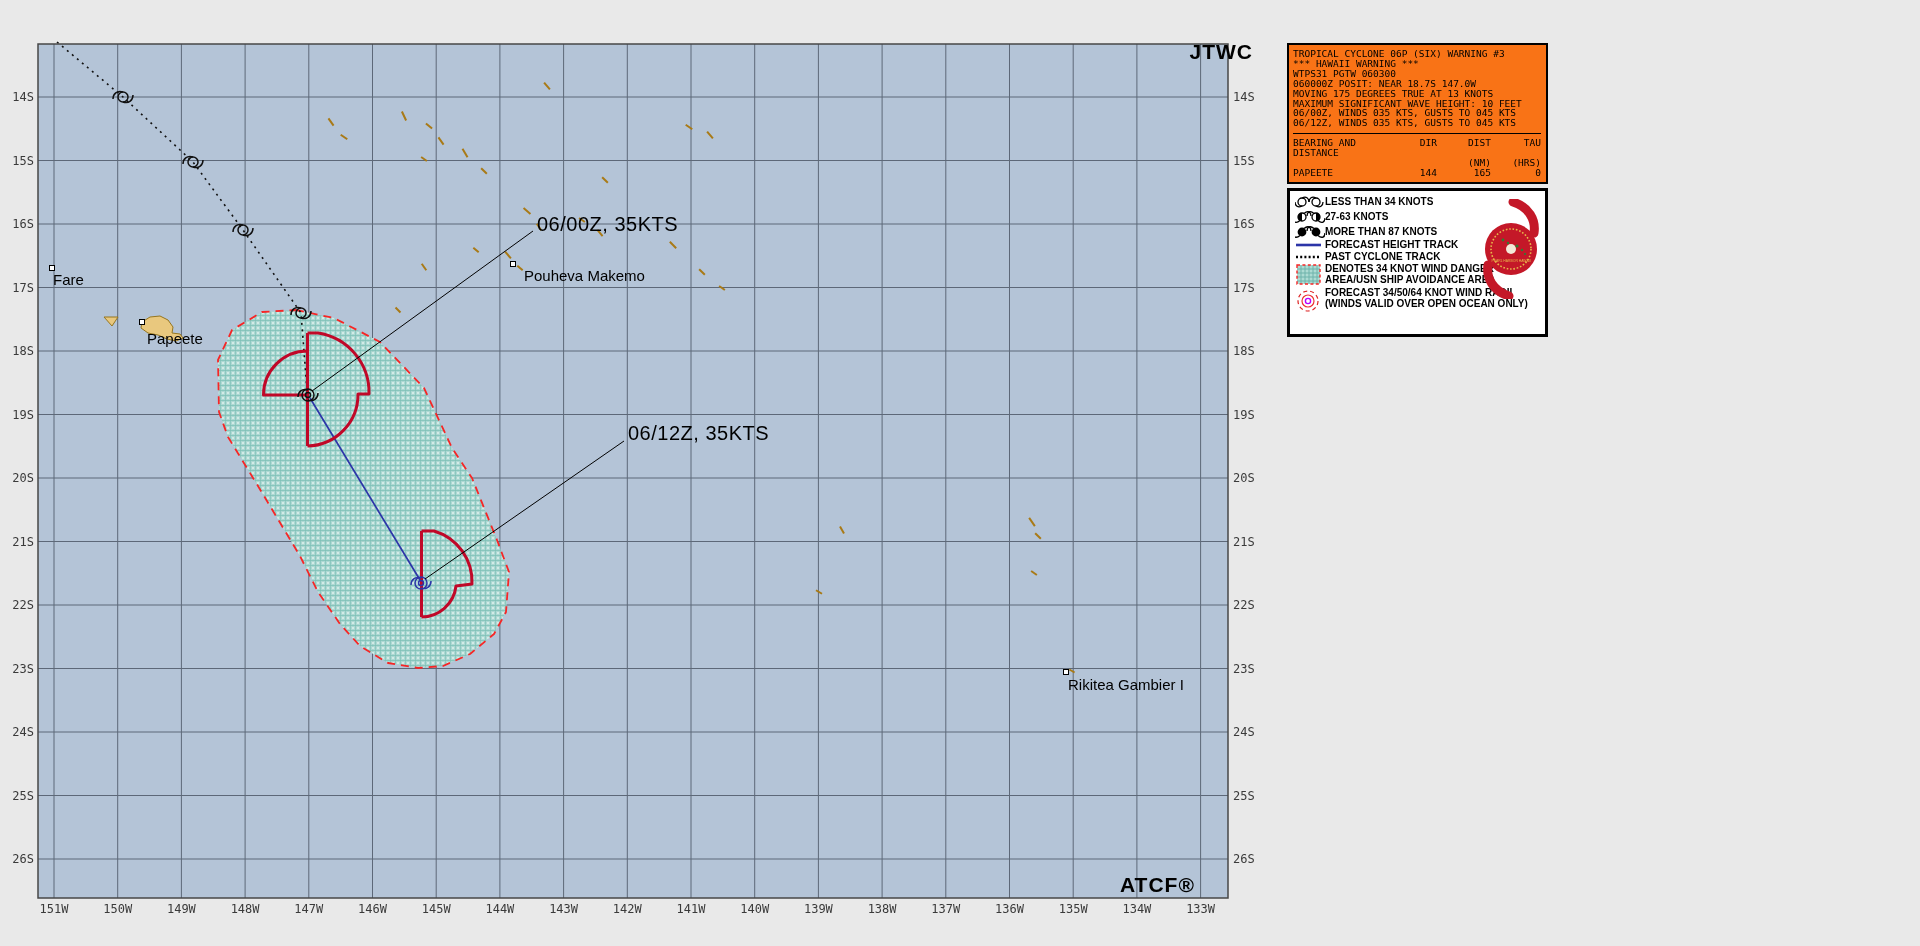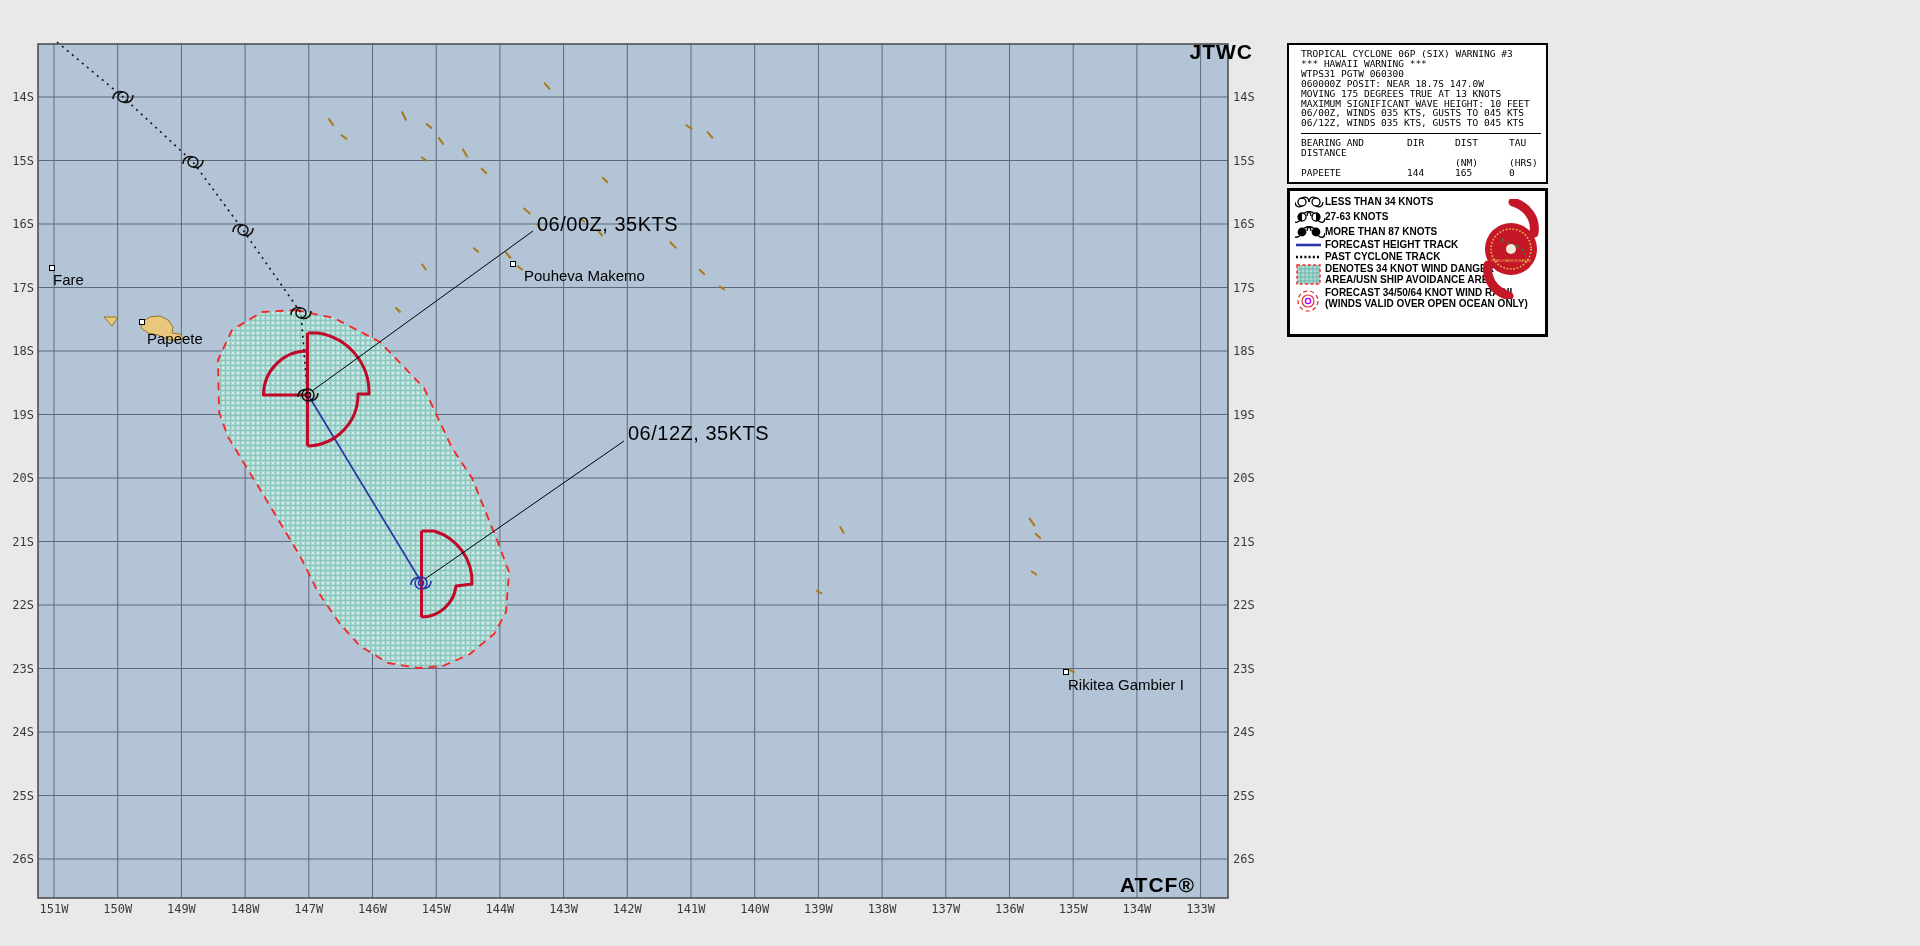--- a/index.html
+++ b/index.html
@@ -2,27 +2,27 @@
 <html><head>
 <meta charset="utf-8">
 <style>
   html,body{margin:0;padding:0;background:#e9e9e9;}
   .stage{position:relative;width:1920px;height:946px;background:#e9e9e9;overflow:hidden;
          font-family:"Liberation Sans",sans-serif;}
   svg{display:block;}
   .overlay{position:absolute;color:#000;font-weight:bold;font-size:21px;letter-spacing:1px;}
   .jtwc{left:1160px;top:40px;width:66px;text-align:right;margin-left:27px;}
   .atcf{left:1120px;top:873px;}
-  .info-box{position:absolute;left:1287px;top:43px;width:261px;height:141px;background:#ffffff;
-            border:2px solid #000;box-sizing:border-box;padding:4px 5px 2px 12px;
+  .info-box{position:absolute;left:1287px;top:43px;width:261px;height:141px;background:#f97316;
+            border:2px solid #000;box-sizing:border-box;padding:4px 5px 2px 4px;
             font-family:"DejaVu Sans Mono",monospace;font-size:9.5px;line-height:9.9px;color:#000;}
   .info-box .ln{white-space:nowrap;}
   .info-divider{border:0;border-top:1px solid #000;margin:5px 0 4px 0;}
   .btable{display:grid;grid-template-columns:1fr 30px 36px 32px;column-gap:18px;}
-  .btable .num{text-align:left;white-space:nowrap;}
+  .btable .num{text-align:right;white-space:nowrap;}
   .btable .sp{height:1px;}
   .legend-box{position:absolute;left:1287px;top:188px;width:261px;height:149px;background:#fff;
               border:3px solid #000;box-sizing:border-box;padding:4px 4px 2px 5px;color:#000;}
   .lrow{display:flex;align-items:center;margin-bottom:1px;}
   .lrow .ic{width:30px;flex:0 0 30px;}
   .lrow .tx{font-size:10px;font-weight:bold;line-height:10.5px;white-space:nowrap;}
   .seal{position:absolute;right:6px;top:8px;width:56px;height:100px;}
 </style>
 </head>
 <body>

